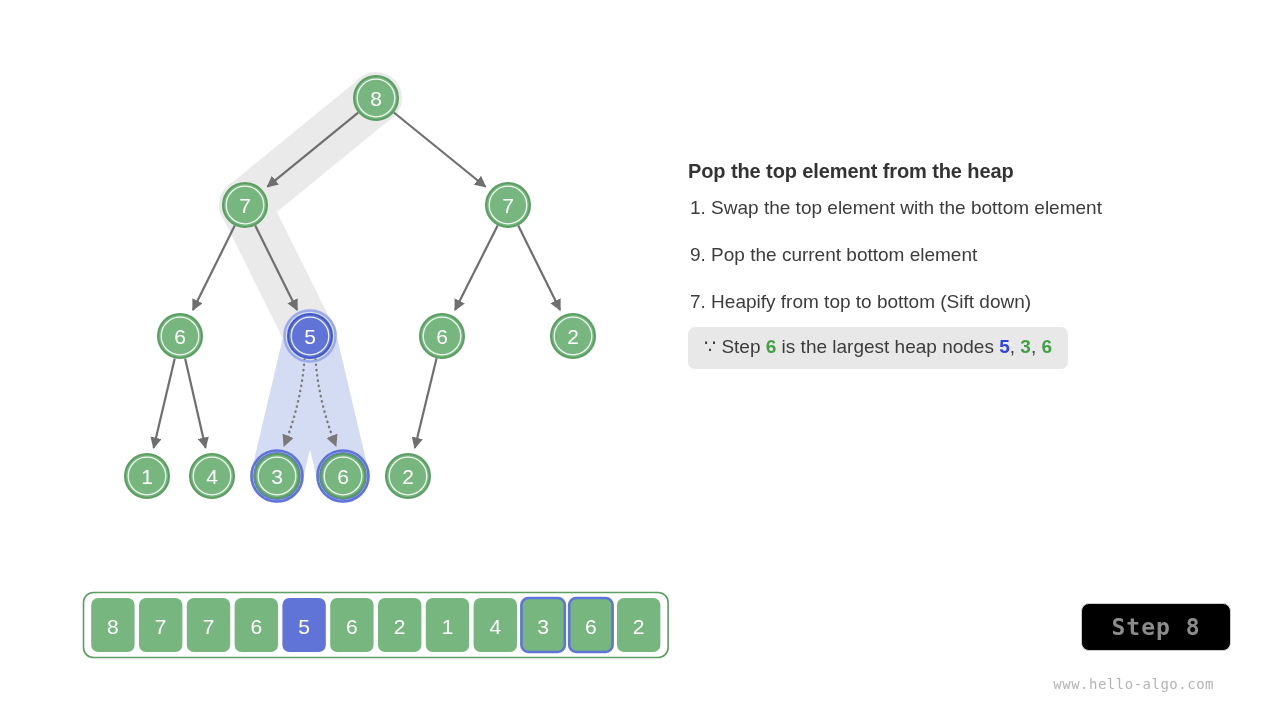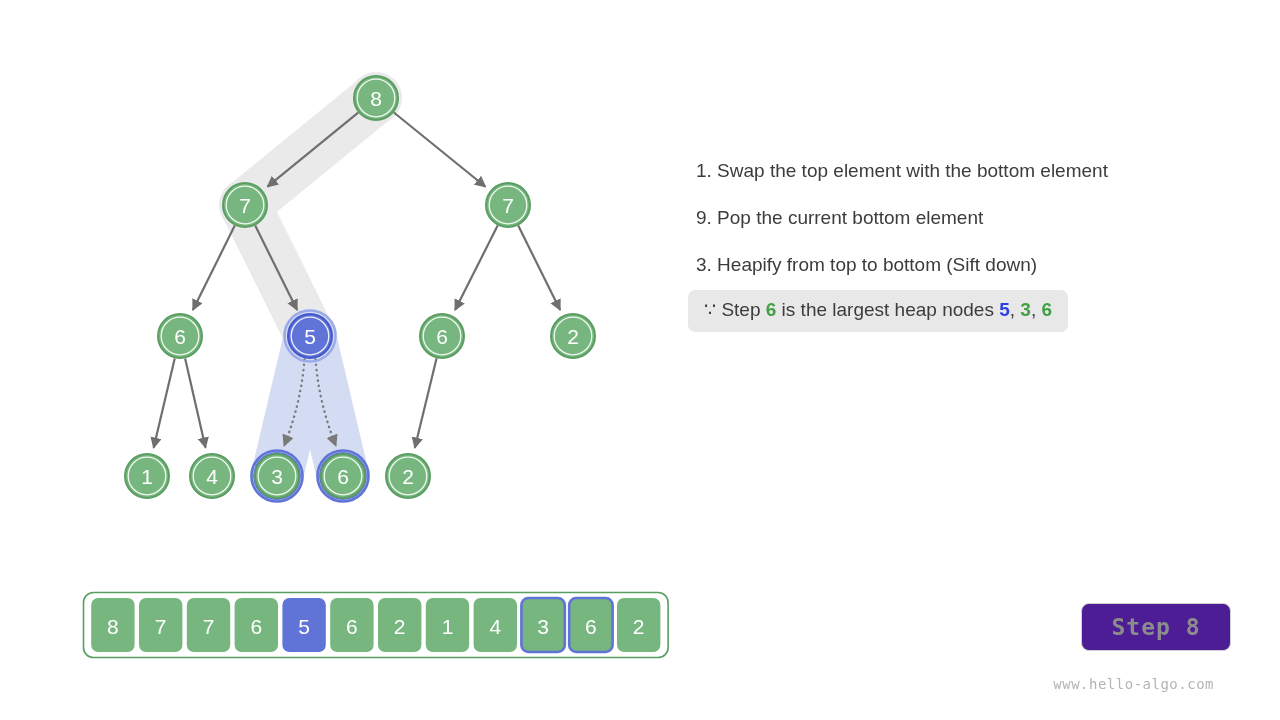--- a/index.html
+++ b/index.html
@@ -33,21 +33,21 @@
   #panel h1{
     margin:0 0 14px 0;
     font-size:20px;
     font-weight:bold;
     color:#333333;
     letter-spacing:-0.1px;
   }
   .step-line{
     font-size:19px;
     color:#3c3c3c;
-    margin:0 0 24px 8px;
+    margin:0 0 24px 2px;
     line-height:1.2;
   }
   .step-line.last{margin-bottom:14px;}
   #reason-box{
     display:inline-block;
     background:#e8e8e8;
     border-radius:7px;
     padding:9px 16px 10px 16px;
     font-size:19px;
     color:#3c3c3c;
@@ -65,21 +65,21 @@
     dominant-baseline:central;
   }
 
   
   #step-badge{
     position:absolute;
     left:1081px;top:603px;
     width:150px;height:48px;
     border:1px solid #cfcfcf;
     border-radius:8px;
-    background:#4c1d95;
+    background:#000000;
     display:flex;align-items:center;justify-content:center;
     font-family:"DejaVu Sans Mono", monospace;
     font-size:23px;
     font-weight:bold;
     color:#8c8c8c;
     letter-spacing:1px;
     box-sizing:border-box;
   }
   #watermark{
     position:absolute;
@@ -259,24 +259,25 @@
           <text x="510.9" y="36" class="cell-text">6</text>
         </g>
         <g>
           <rect x="537" y="8" width="43.4" height="54" rx="7" ry="7" fill="#77b77f"></rect>
           <text x="558.6999999999999" y="36" class="cell-text">2</text>
         </g>
       </g>
   </svg>
 
   <div id="panel">
+    <h1>Pop the top element from the heap</h1>
 
     <p class="step-line">1. Swap the top element with the bottom element</p>
     <p class="step-line">9. Pop the current bottom element</p>
-    <p class="step-line last">3. Heapify from top to bottom (Sift down)</p>
+    <p class="step-line last">7. Heapify from top to bottom (Sift down)</p>
 
     <div id="reason-box">
       <span>∵</span>
       <span>Step</span>
       <span class="hl-green">6</span>
       <span>is the largest heap nodes</span>
       <span id="reason-compared"><span style="color: rgb(47, 65, 227); font-weight: bold;">5</span><span>, </span><span style="color: rgb(68, 160, 71); font-weight: bold;">3</span><span>, </span><span style="color: rgb(68, 160, 71); font-weight: bold;">6</span></span>
     </div>
   </div>
 

